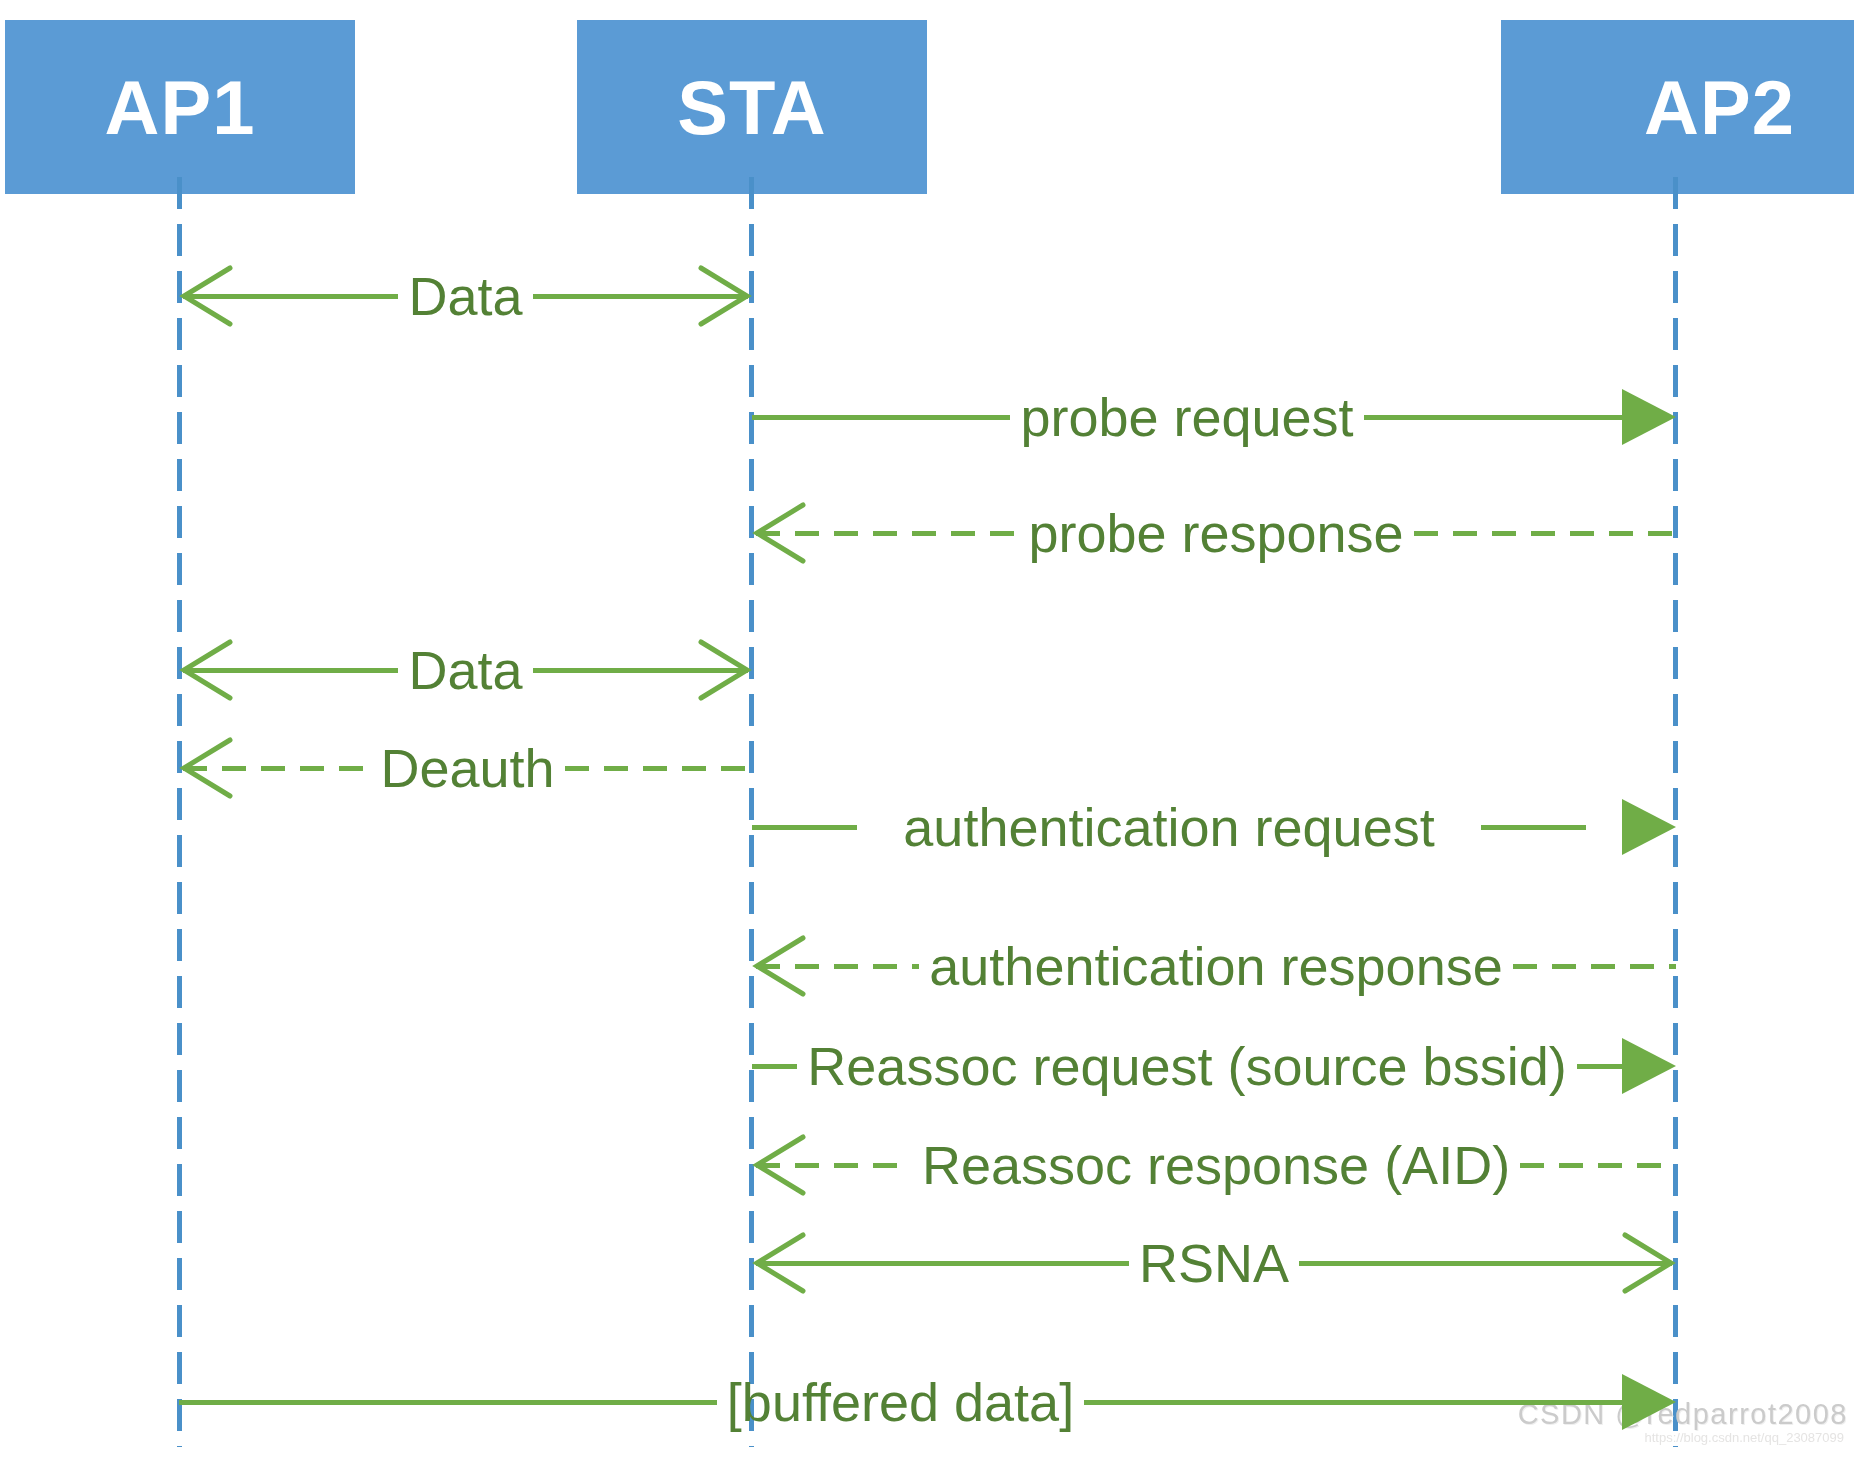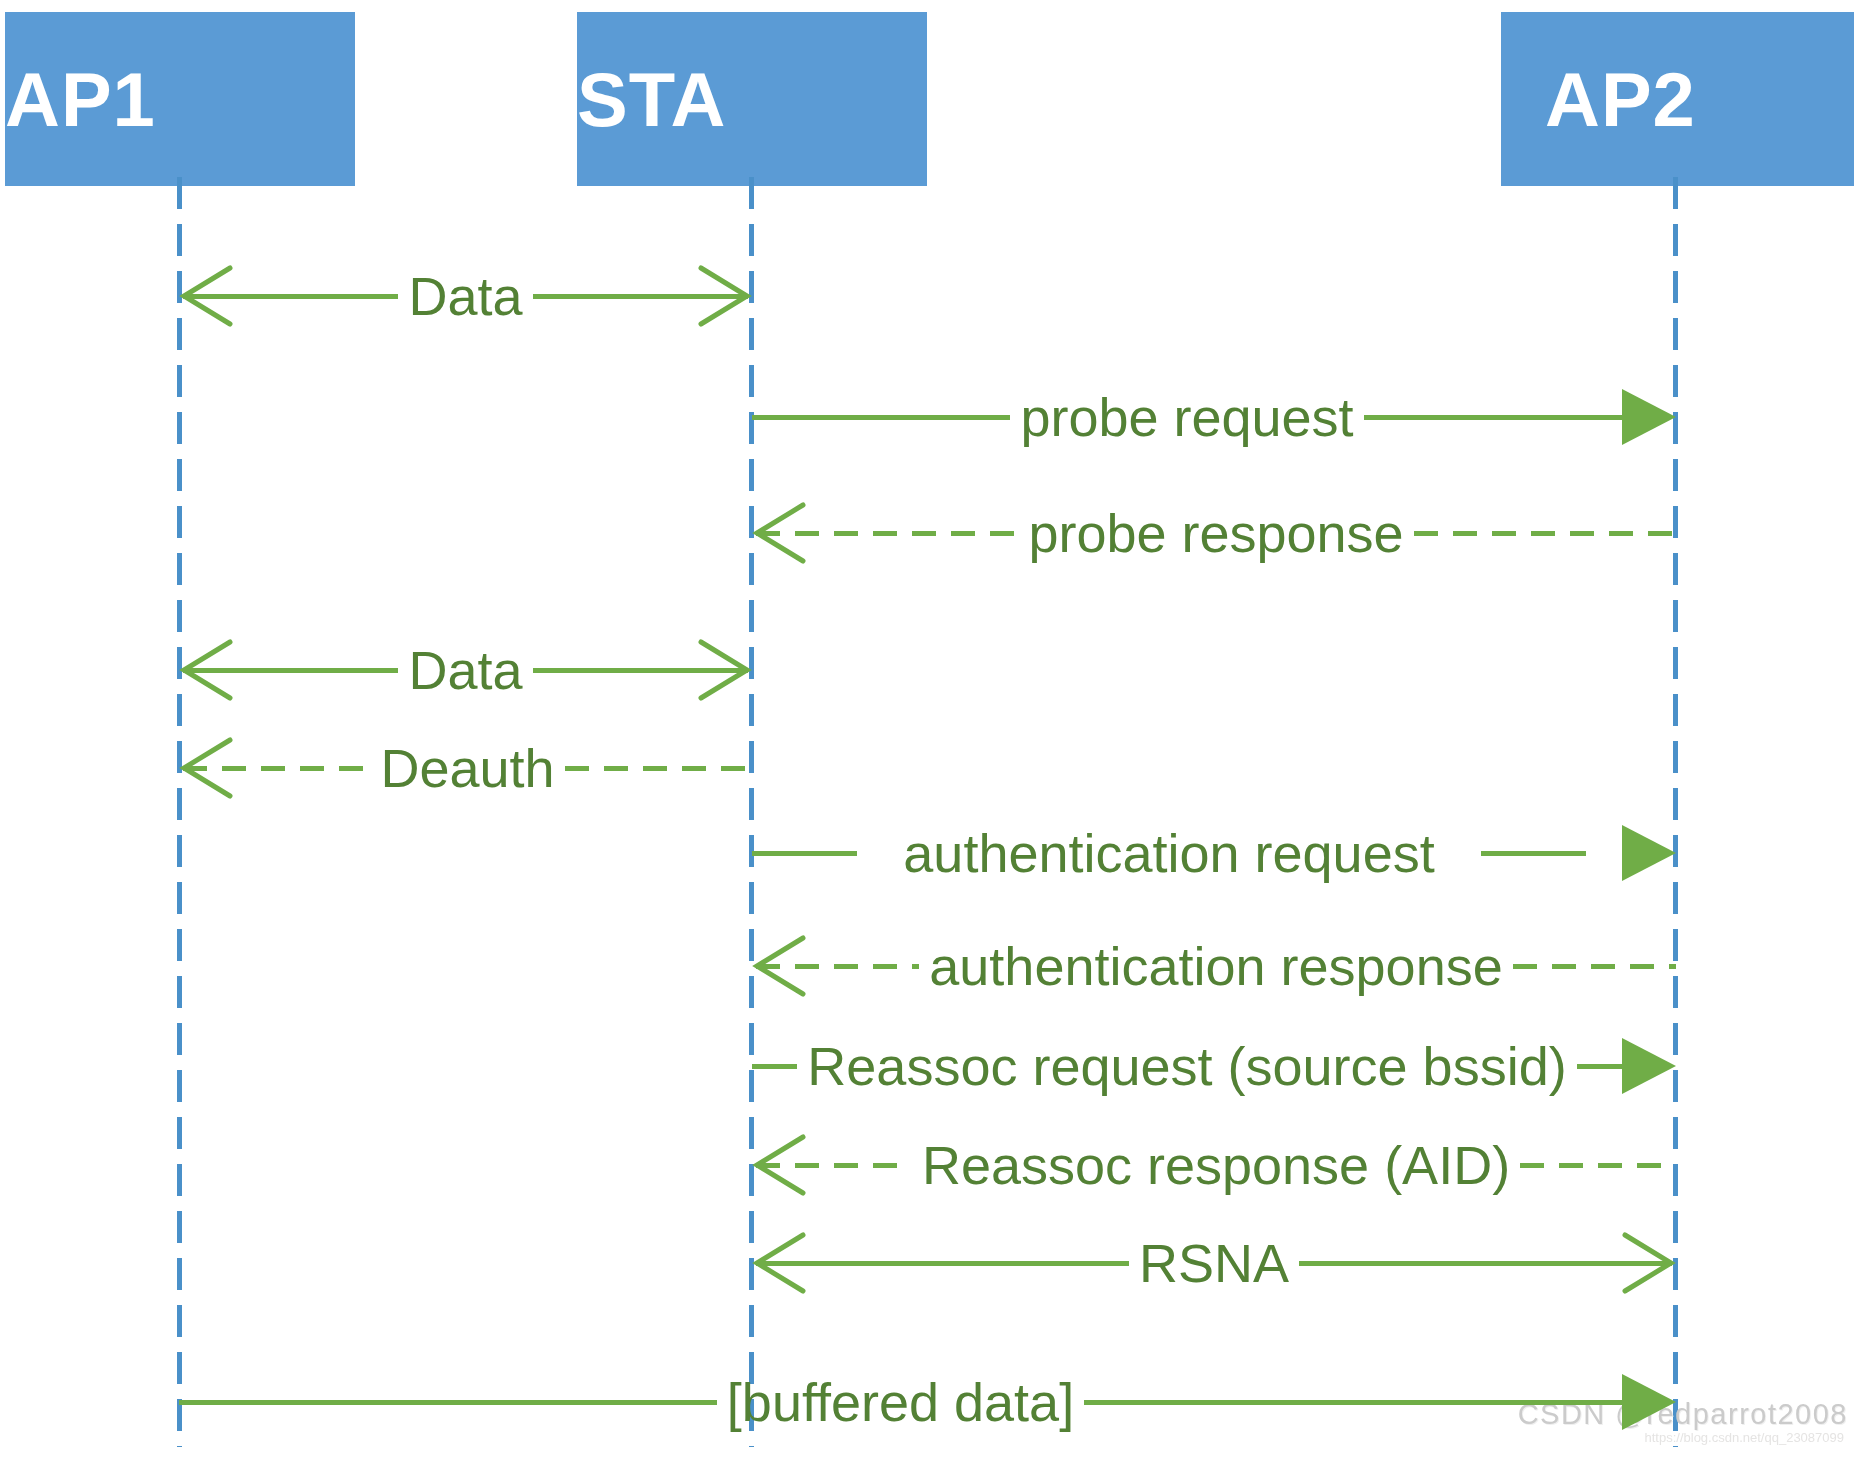--- a/index.html
+++ b/index.html
@@ -2,22 +2,22 @@
 <html><head>
 <meta charset="utf-8">
 <style>
   html,body{margin:0;padding:0;background:#ffffff;}
   .stage{
     position:relative;width:1854px;height:1458px;background:#ffffff;
     font-family:"Liberation Sans",sans-serif;overflow:hidden;
   }
   
   .actor{
-    position:absolute;top:12px;height:174px;background:#5b9bd5;color:#ffffff;
-    display:flex;align-items:center;
+    position:absolute;top:20px;height:174px;background:#5b9bd5;color:#ffffff;
+    display:flex;align-items:center;justify-content:center;
     font-weight:bold;font-size:76px;letter-spacing:1px;
   }
   .actor.ap1{left:5px;width:350px;}
   .actor.sta{left:577px;width:350px;}
   .actor.ap2{left:1501px;width:349px;padding-left:44px;}
   
   .lifeline{
     position:absolute;top:177px;width:5px;height:1270px;
     background:repeating-linear-gradient(180deg,#4a90c9 0 32px,transparent 32px 47px);
   }
@@ -42,21 +42,21 @@
     border-left:54px solid #70ad47;
     border-top:28px solid transparent;
     border-bottom:28px solid transparent;
   }
   
   .m1 {left:179px;top:246px; width:573px;}
   .m2 {left:752px;top:367px; width:924px;}
   .m3 {left:752px;top:483px; width:924px;}
   .m4 {left:179px;top:620px; width:573px;}
   .m5 {left:179px;top:718px; width:573px;}
-  .m6 {left:752px;top:803px; width:924px;gap:36px;}
+  .m6 {left:752px;top:777px; width:924px;gap:36px;}
   .m7 {left:752px;top:916px; width:924px;}
   .m8 {left:752px;top:1016px;width:924px;}
   .m9 {left:752px;top:1115px;width:924px;}
   .m10{left:752px;top:1213px;width:924px;}
   .m11{left:179px;top:1352px;width:1497px;}
   
   .wm1{
     position:absolute;right:6px;top:1398px;font-size:29px;color:#cbcbcb;
     letter-spacing:1.5px;text-shadow:1px 1px 0 #efefef;
   }

